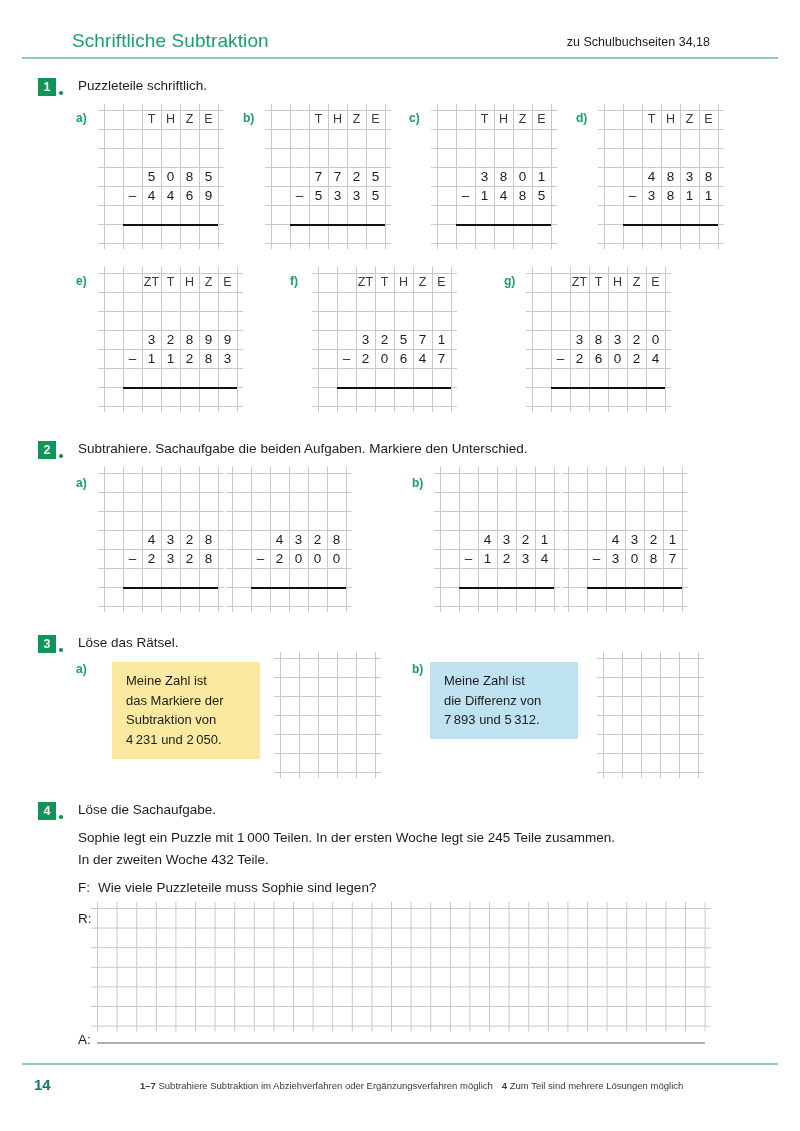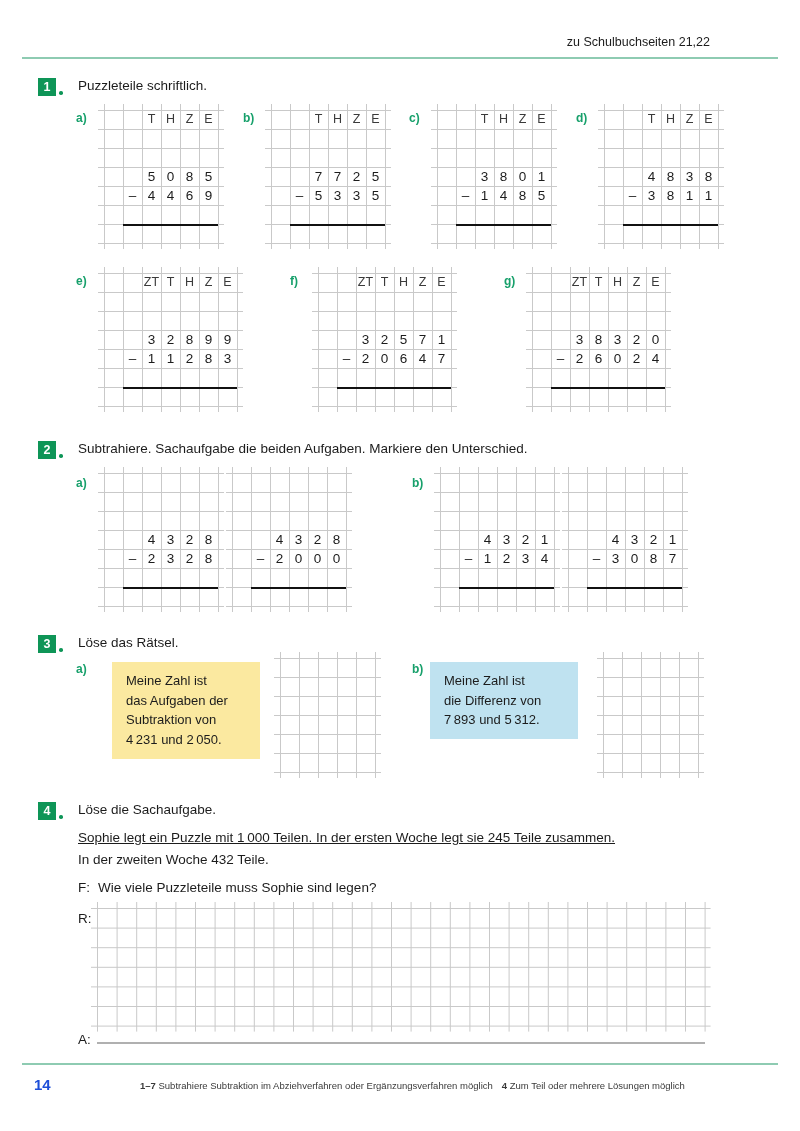--- a/index.html
+++ b/index.html
@@ -136,37 +136,38 @@
     position: absolute;
     left: 22px; top: 1063px;
     width: 756px; height: 1.5px;
     background: #8ecbb2;
   }
   #page-number {
     position: absolute;
     left: 34px; top: 1076px;
     font-size: 15px;
     font-weight: bold;
-    color: #1d4ed8;
+    color: #0f766e;
   }
   #footnotes {
     position: absolute;
     left: 140px; top: 1080px;
     font-size: 9.5px;
     color: #3a3a3a;
     white-space: nowrap;
   }
   #footnotes b { font-weight: bold; }
   .fn-gap { display: inline-block; width: 9px; }
 </style>
 </head>
 <body>
 
 <div id="header">
-  <div id="header-ref">zu Schulbuchseiten 21,22</div>
+  <div id="page-title">Schriftliche Subtraktion</div>
+  <div id="header-ref">zu Schulbuchseiten 34,18</div>
   <div id="header-rule"></div>
 </div>
 
 <div id="content">
     <div class="ex-badge" style="left: 38px; top: 78px;">1</div>
     <div class="ex-dot" style="left: 59px; top: 91px;"></div>
     <div class="instruction" style="left: 78px; top: 78px;">Puzzleteile schriftlich.</div>
     <div class="sub-label" style="left: 76px; top: 111px;">a)</div>
     <div class="calc" style="left: 104px; top: 110px; width: 114px; height: 133px;">
       <svg width="126" height="145" style="position: absolute; left: -6px; top: -6px;">
@@ -537,21 +538,21 @@
       <div class="cell" style="left: 76px; top: 76px; width: 19px; height: 19px;">8</div>
       <div class="cell" style="left: 95px; top: 76px; width: 19px; height: 19px;">7</div>
       <div class="ansline" style="left: 19px; top: 114px; width: 95px;"></div>
     </div>
     <div class="ex-badge" style="left: 38px; top: 635px;">3</div>
     <div class="ex-dot" style="left: 59px; top: 648px;"></div>
     <div class="instruction" style="left: 78px; top: 635px;">Löse das Rätsel.</div>
     <div class="sub-label" style="left: 76px; top: 662px;">a)</div>
     <div class="riddle" style="left: 112px; top: 662px; width: 148px; height: 97px; background: rgb(251, 233, 160);">
       <div>Meine Zahl ist</div>
-      <div>das Aufgaben der</div>
+      <div>das Markiere der</div>
       <div>Subtraktion von</div>
       <div>4 231 und 2 050.</div>
     </div>
     <div class="plaingrid" style="left: 280px; top: 658px; width: 95px; height: 114px;">
       <svg width="107" height="126" style="position: absolute; left: -6px; top: -6px;">
         <line x1="6.5" y1="0" x2="6.5" y2="126" stroke="#c9c9c9" stroke-width="1"></line>
         <line x1="25.5" y1="0" x2="25.5" y2="126" stroke="#c9c9c9" stroke-width="1"></line>
         <line x1="44.5" y1="0" x2="44.5" y2="126" stroke="#c9c9c9" stroke-width="1"></line>
         <line x1="63.5" y1="0" x2="63.5" y2="126" stroke="#c9c9c9" stroke-width="1"></line>
         <line x1="82.5" y1="0" x2="82.5" y2="126" stroke="#c9c9c9" stroke-width="1"></line>
@@ -584,21 +585,21 @@
         <line x1="0" y1="44.5" x2="107" y2="44.5" stroke="#c9c9c9" stroke-width="1"></line>
         <line x1="0" y1="63.5" x2="107" y2="63.5" stroke="#c9c9c9" stroke-width="1"></line>
         <line x1="0" y1="82.5" x2="107" y2="82.5" stroke="#c9c9c9" stroke-width="1"></line>
         <line x1="0" y1="101.5" x2="107" y2="101.5" stroke="#c9c9c9" stroke-width="1"></line>
         <line x1="0" y1="120.5" x2="107" y2="120.5" stroke="#c9c9c9" stroke-width="1"></line>
       </svg>
     </div>
     <div class="ex-badge" style="left: 38px; top: 802px;">4</div>
     <div class="ex-dot" style="left: 59px; top: 815px;"></div>
     <div class="instruction" style="left: 78px; top: 802px;">Löse die Sachaufgabe.</div>
-    <div class="para" style="left: 78px; top: 830px; text-decoration: underline;">Sophie legt ein Puzzle mit 1 000 Teilen. In der ersten Woche legt sie 245 Teile zusammen.</div>
+    <div class="para" style="left: 78px; top: 830px;">Sophie legt ein Puzzle mit 1 000 Teilen. In der ersten Woche legt sie 245 Teile zusammen.</div>
     <div class="para" style="left: 78px; top: 852px;">In der zweiten Woche 432 Teile.</div>
     <div class="fr-label" style="left: 78px; top: 880px;">F:</div>
     <div class="para" style="left: 98px; top: 880px;">Wie viele Puzzleteile muss Sophie sind legen?</div>
     <div class="fr-label" style="left: 78px; top: 911px;">R:</div>
     <div class="plaingrid" style="left: 97px; top: 908px; width: 607.6px; height: 117.6px;">
       <svg width="619.6" height="129.60000000000002" style="position: absolute; left: -6px; top: -6px;">
         <line x1="6.5" y1="0" x2="6.5" y2="129.60000000000002" stroke="#c9c9c9" stroke-width="1"></line>
         <line x1="26.1" y1="0" x2="26.1" y2="129.60000000000002" stroke="#c9c9c9" stroke-width="1"></line>
         <line x1="45.7" y1="0" x2="45.7" y2="129.60000000000002" stroke="#c9c9c9" stroke-width="1"></line>
         <line x1="65.30000000000001" y1="0" x2="65.30000000000001" y2="129.60000000000002" stroke="#c9c9c9" stroke-width="1"></line>
@@ -640,16 +641,16 @@
       </svg>
     </div>
     <div class="fr-label" style="left: 78px; top: 1032px;">A:</div>
   </div>
 
 <div id="footer-rule"></div>
 <div id="page-number">14</div>
 <div id="footnotes">
   <b>1–7</b>
   <span>Subtrahiere Subtraktion im Abziehverfahren oder Ergänzungsverfahren möglich</span><span class="fn-gap"></span><b>4</b>
-  <span>Zum Teil oder mehrere Lösungen möglich</span>
+  <span>Zum Teil sind mehrere Lösungen möglich</span>
 </div>
 
 <div id="answer-rule"></div>
 
 </body></html>

